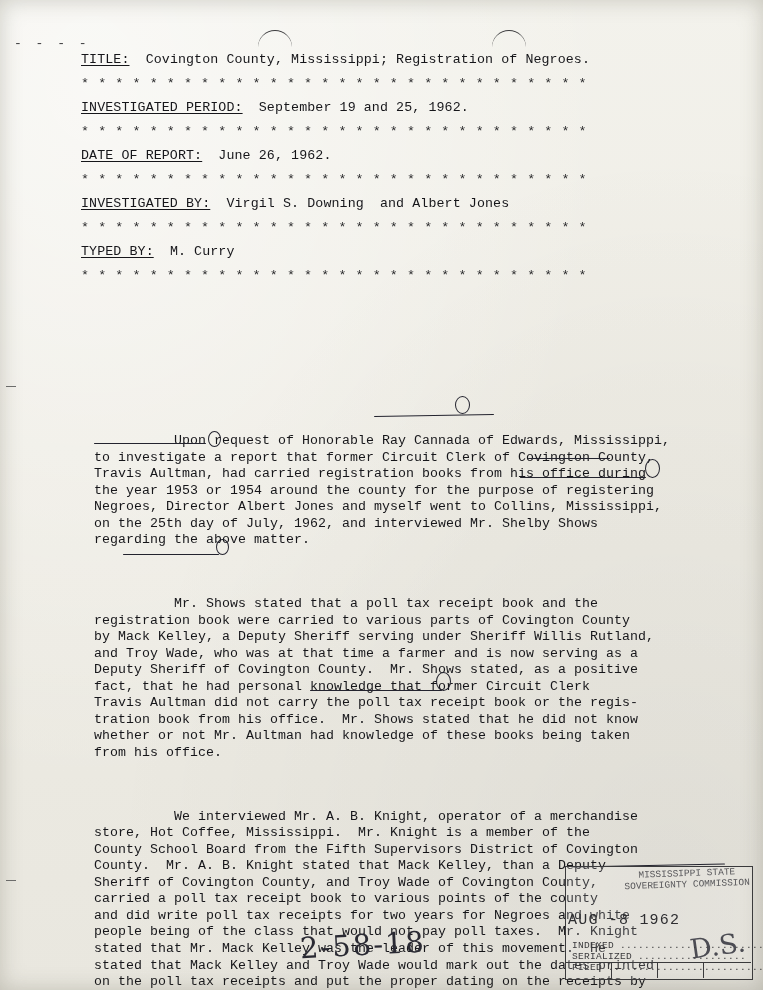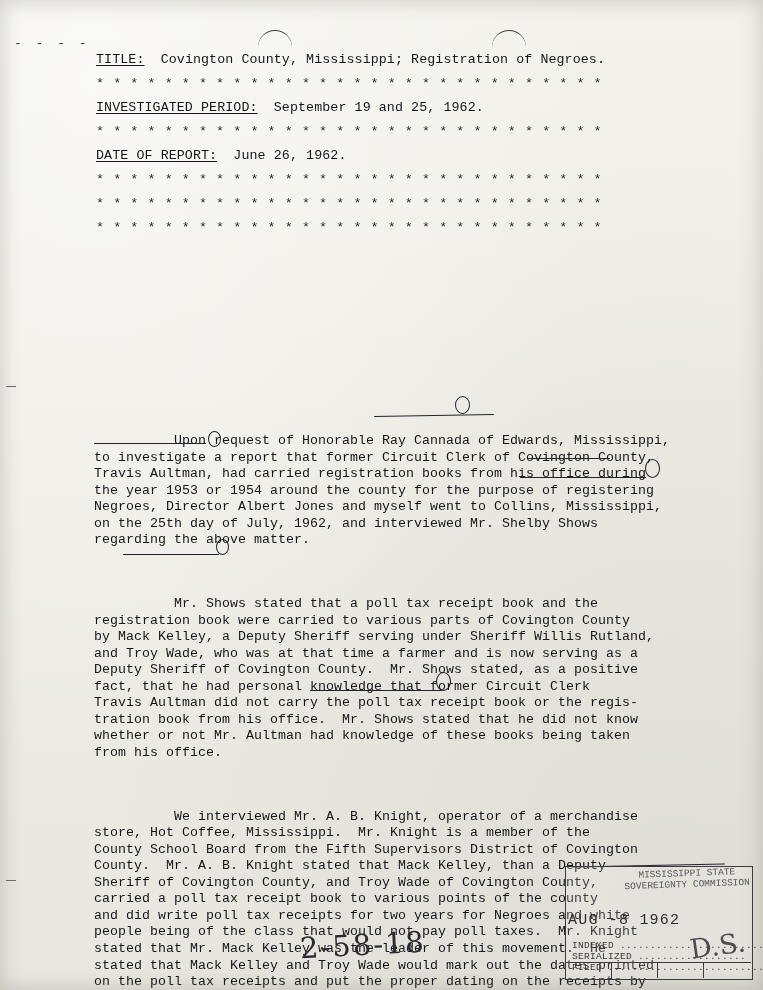--- a/index.html
+++ b/index.html
@@ -60,21 +60,21 @@
     left: 6px;
     width: 10px;
     height: 1px;
     background: #6d6d6d;
   }
   .left-tick.t1 { top: 386px; }
   .left-tick.t2 { top: 880px; }
 
   .header-block {
     position: absolute;
-    left: 96px;
+    left: 81px;
     top: 52px;
     width: 600px;
     font-size: 13.3px;
     line-height: 16px;
   }
   .hdr-line {
     margin-bottom: 0;
     white-space: pre;
     letter-spacing: 0.1px;
   }
@@ -209,21 +209,23 @@
     <div class="left-tick t1"></div>
     <div class="left-tick t2"></div>
 
     <div class="header-block">
       <div class="hdr-line"><span class="hdr-label">TITLE:</span><span>  Covington County, Mississippi; Registration of Negroes.</span></div>
       <div class="star-row">* * * * * * * * * * * * * * * * * * * * * * * * * * * * * *</div>
       <div class="hdr-line"><span class="hdr-label">INVESTIGATED PERIOD:</span><span>  September 19 and 25, 1962.</span></div>
       <div class="star-row">* * * * * * * * * * * * * * * * * * * * * * * * * * * * * *</div>
       <div class="hdr-line"><span class="hdr-label">DATE OF REPORT:</span><span>  June 26, 1962.</span></div>
       <div class="star-row">* * * * * * * * * * * * * * * * * * * * * * * * * * * * * *</div>
-      <div class="star-row">* * * * * * * * * * * * * * * * * * * * * * * * * * * * * *</div>
+      <div class="hdr-line"><span class="hdr-label">INVESTIGATED BY:</span><span>  Virgil S. Downing  and Albert Jones</span></div>
+      <div class="star-row">* * * * * * * * * * * * * * * * * * * * * * * * * * * * * *</div>
+      <div class="hdr-line"><span class="hdr-label">TYPED BY:</span><span>  M. Curry</span></div>
       <div class="star-row">* * * * * * * * * * * * * * * * * * * * * * * * * * * * * *</div>
     </div>
 
     <div class="para-block">
       <p class="para">          Upon request of Honorable Ray Cannada of Edwards, Mississippi,
 to investigate a report that former Circuit Clerk of Covington County,
 Travis Aultman, had carried registration books from his office during
 the year 1953 or 1954 around the county for the purpose of registering
 Negroes, Director Albert Jones and myself went to Collins, Mississippi,
 on the 25th day of July, 1962, and interviewed Mr. Shelby Shows

